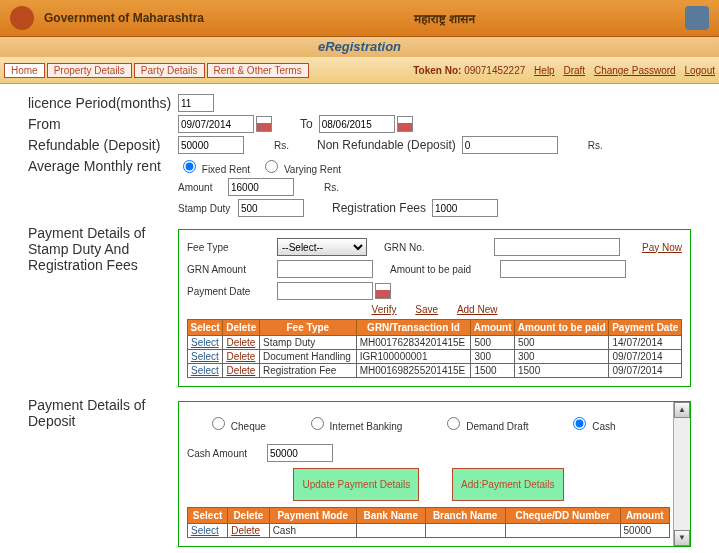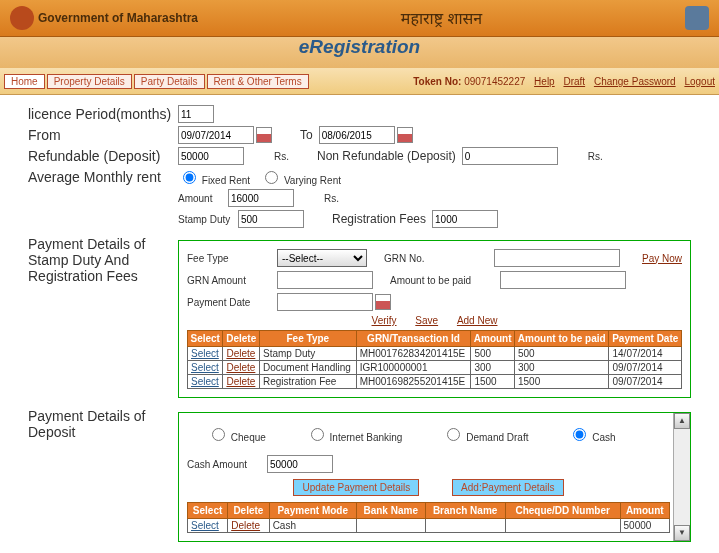--- a/index.html
+++ b/index.html
@@ -1,21 +1,21 @@
 <!DOCTYPE html>
 <html><head>
 <meta charset="utf-8">
 <style>
 body{font-family:Verdana,Arial,sans-serif;font-size:10px;color:#333;margin:0;padding:0;background:#fff;width:719px}
 .header{background:linear-gradient(#e89b3c,#d97a1c);height:28px;padding:4px 10px;display:flex;align-items:center;justify-content:space-between;border-bottom:1px solid #a85a10}
 .header-emblem{width:24px;height:24px;background:#b84a1c;border-radius:50%;display:inline-block}
 .header-title{font-weight:bold;color:#4a2c0a;font-size:12px}
-.header-mar{font-weight:normal;color:#4a2c0a;font-size:16px}
+.header-mar{font-weight:bold;color:#4a2c0a;font-size:12px}
 .header-logo{width:24px;height:24px;background:#5a7a9c;border-radius:4px}
-.subheader{background:linear-gradient(#f2c88a,#e8b56a);height:31px;text-align:center;font-style:italic;color:#2a5a8a;font-weight:bold;font-size:19px;line-height:20px}
+.subheader{background:linear-gradient(#f2c88a,#e8b56a);height:20px;text-align:center;font-style:italic;color:#2a5a8a;font-weight:bold;font-size:13px;line-height:20px}
 .menubar{background:linear-gradient(#f8e0b0,#f0cc80);height:22px;padding:2px 4px;display:flex;align-items:center;justify-content:space-between;border-bottom:1px solid #c89850}
 .tabs{display:flex;gap:2px}
 .tab{border:1px solid #b7492a;background:#fbeee8;color:#b7492a;padding:1px 6px;font-size:10px;cursor:pointer}
 .tab.active{background:#fff}
 .token-area{font-size:10px;color:#8a2a0a}
 .token-area a{color:#8a2a0a;text-decoration:underline;margin-left:6px;cursor:pointer}
 .content{padding:10px 28px 10px 28px}
 .row{display:flex;align-items:center;margin-bottom:3px}
 .lbl{width:150px;font-size:14px;color:#333}
 .lbl2{font-size:12px;color:#333;margin-left:28px;margin-right:6px}
@@ -29,30 +29,30 @@
 .fee-lbl2{width:110px;font-size:10px;margin-left:17px}
 .paynow{color:#8a2a0a;text-decoration:underline;font-size:10px;cursor:pointer;margin-left:auto}
 .actions{text-align:center;margin:4px 0}
 .link-act{color:#8a2a0a;text-decoration:underline;margin:8px 8px;font-size:10px;cursor:pointer}
 table{border-collapse:collapse;width:100%;font-size:10px}
 .hdr td{background:#e87a2a;color:#fff;font-weight:bold;text-align:center;border:1px solid #a85a10;padding:2px}
 .drow td{border:1px solid #666;padding:1px 3px}
 .sel{color:#2a5a8a;text-decoration:underline;cursor:pointer}
 .del{color:#8a2a0a;text-decoration:underline;cursor:pointer}
 .radio-row{display:flex;gap:40px;padding:4px 20px}
-.btn{border:1px solid #b7492a;background:#7dd3fc;color:#b7492a;padding:2px 8px;font-size:10px;cursor:pointer;font-family:inherit}
+.btn{border:1px solid #b7492a;background:#86efac;color:#b7492a;padding:10px 8px;font-size:10px;cursor:pointer;font-family:inherit}
 .scroll-v{position:absolute;right:0;top:0;bottom:0;width:16px;background:#eee;border-left:1px solid #aaa}
 .scroll-arrow{width:14px;height:14px;background:linear-gradient(#fafafa,#ccc);border:1px solid #888;margin:0 auto;text-align:center;font-size:8px;line-height:14px;color:#444}
 .scroll-space{position:relative}
 </style>
 </head>
 <body>
 
 <div class="header">
-  <div style="display:flex;align-items:center;gap:4px">
+  <div style="display:flex;align-items:center;gap:10px">
     <span class="header-emblem"></span>
     <span class="header-title">Government of Maharashtra</span>
   </div>
   <span class="header-mar">महाराष्ट्र शासन</span>
   <span class="header-logo"></span>
 </div>
 <div class="subheader">eRegistration</div>
 
 <div class="menubar">
   <div class="tabs">

